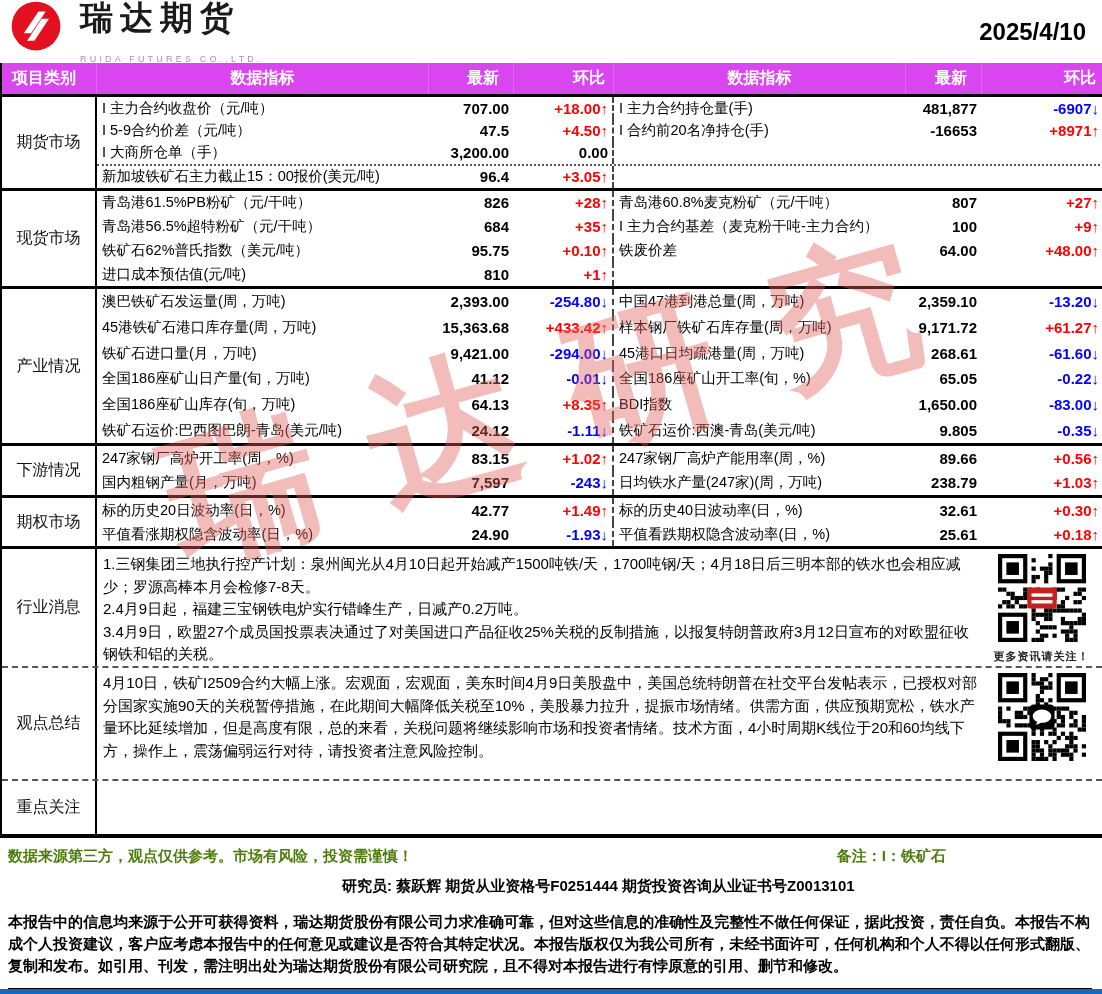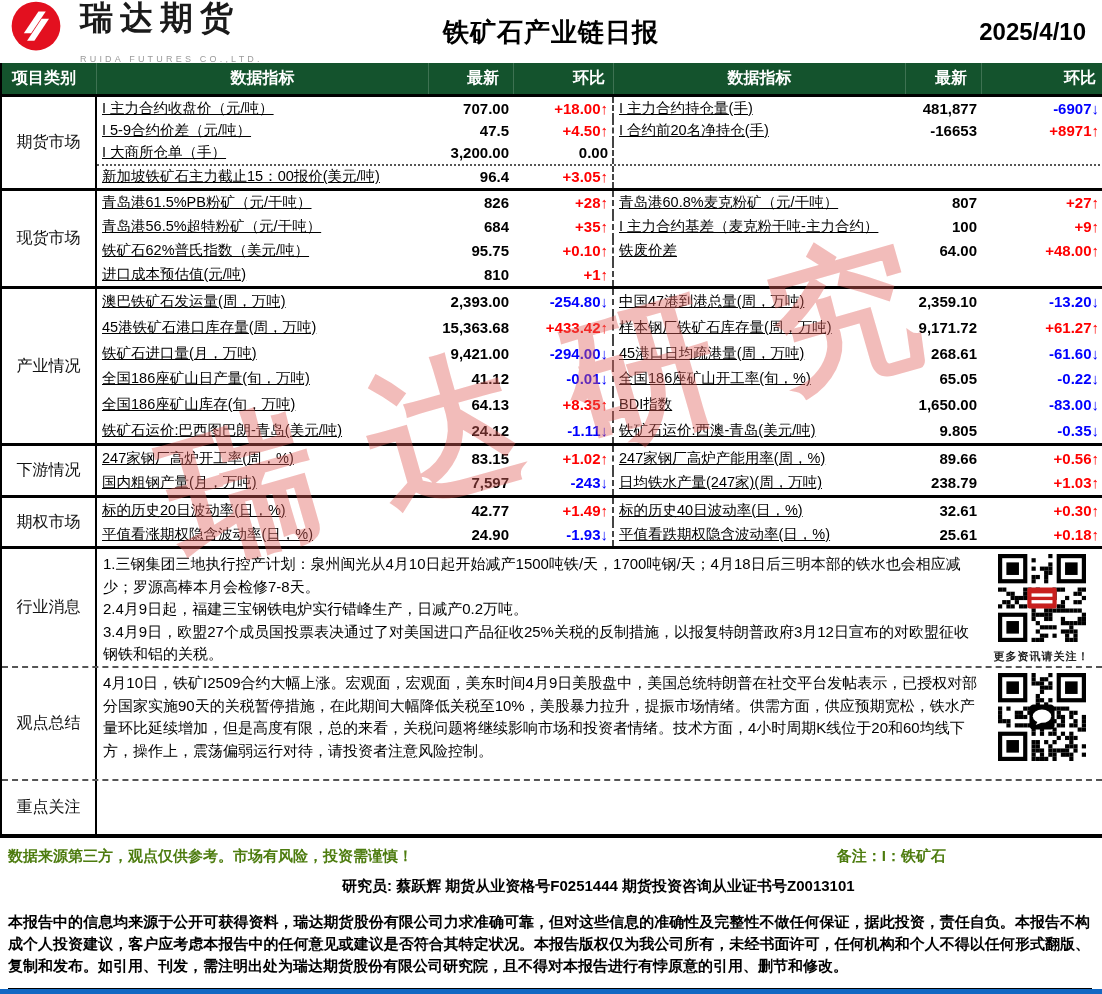--- a/index.html
+++ b/index.html
@@ -9,36 +9,36 @@
   .hdr{height:63px;display:flex;align-items:center;position:relative;}
   .brand{display:flex;align-items:flex-start;gap:18px;padding-left:10px;}
   .brand-txt{display:flex;flex-direction:column;}
   .brand-cn{font-size:33px;font-weight:bold;color:#1a1a1a;letter-spacing:7px;line-height:36px;}
   .brand-en{font-size:9px;color:#9a9a9a;letter-spacing:3.2px;margin-top:18px;}
   .title{position:absolute;left:50%;top:50%;transform:translate(-50%,-50%);font-size:26px;font-weight:bold;color:#000;letter-spacing:1px;}
   .date{margin-left:auto;padding-right:16px;font-size:24px;font-weight:bold;color:#000;}
 
   
   .grid7{display:grid;grid-template-columns:95px 332px 85px 100px 292px 76px 122px;}
-  .thead{background:#14532d;color:#fff;height:31px;align-items:center;font-weight:bold;font-size:16px;}
+  .thead{background:#d946ef;color:#fff;height:31px;align-items:center;font-weight:bold;font-size:16px;}
   .thead .c{height:100%;display:flex;align-items:center;border-right:1px solid rgba(255,255,255,.18);}
   .thead .c:last-child{border-right:none;}
   .h-cat{padding-left:10px;}
   .h-ind{justify-content:center;}
   .h-val{justify-content:flex-end;padding-right:14px;}
   .h-chg{justify-content:flex-end;padding-right:8px;}
 
   .tbl{border-left:2px solid #000;border-bottom:4px solid #000;}
   .sec{display:flex;border-top:3px solid #000;}
   .sec.dashTop{border-top:2px dashed #555;}
   .cat{width:93px;border-right:2px solid #000;display:flex;align-items:center;justify-content:center;font-size:16px;color:#111;flex:none;}
   .rows{flex:1;display:flex;flex-direction:column;}
   .row{flex:1;display:grid;grid-template-columns:332px 85px 100px 292px 76px 122px;align-items:center;font-size:14.5px;}
   .row.sep{border-top:2px dotted #555;}
-  .ind{padding-left:5px;white-space:nowrap;overflow:hidden;color:#000;text-decoration:underline;}
+  .ind{padding-left:5px;white-space:nowrap;overflow:hidden;color:#000;}
   .val{text-align:right;font-weight:bold;padding-right:5px;font-size:15px;color:#000;}
   .chg{text-align:center;font-weight:bold;padding-right:4px;font-size:15px;}
   .mid{border-right:2px dashed #444;height:100%;display:flex;align-items:center;justify-content:flex-end;}
   .edge{border-right:1px dashed #aaa;height:100%;display:flex;align-items:center;justify-content:flex-end;}
   .u{color:#ff0000;} .d{color:#0000ff;} .f{color:#000;}
 
   
   .sh0{height:91px;} .sh1{height:95px;} .sh2{height:154px;} .sh3{height:49px;} .sh4{height:48px;}
   .th0{height:117px;} .th1{height:111px;} .th2{height:53px;text-align:center;}
 
@@ -72,21 +72,20 @@
           <circle cx="32" cy="32" r="30" fill="#E3101F"></circle>
           <path d="M17 41 L35 14 L44 14 L26 41 Z" fill="#fff"></path>
           <path d="M21 50 L39 23 L48 23 L30 50 Z" fill="#fff"></path>
         </svg>
       </span>
       <span class="brand-txt">
         <span class="brand-cn">瑞达期货</span>
         <span class="brand-en">RUIDA FUTURES CO.,LTD.</span>
       </span>
     </div>
-    <div class="title">铁矿石产业链日报</div>
     <div class="date">2025/4/10</div>
   </div>
 
   <div class="tbl">
     <div class="grid7 thead">
       <div class="c h-cat">项目类别</div>
       <div class="c h-ind">数据指标</div>
       <div class="c h-val">最新</div>
       <div class="c h-chg">环比</div>
       <div class="c h-ind">数据指标</div>

